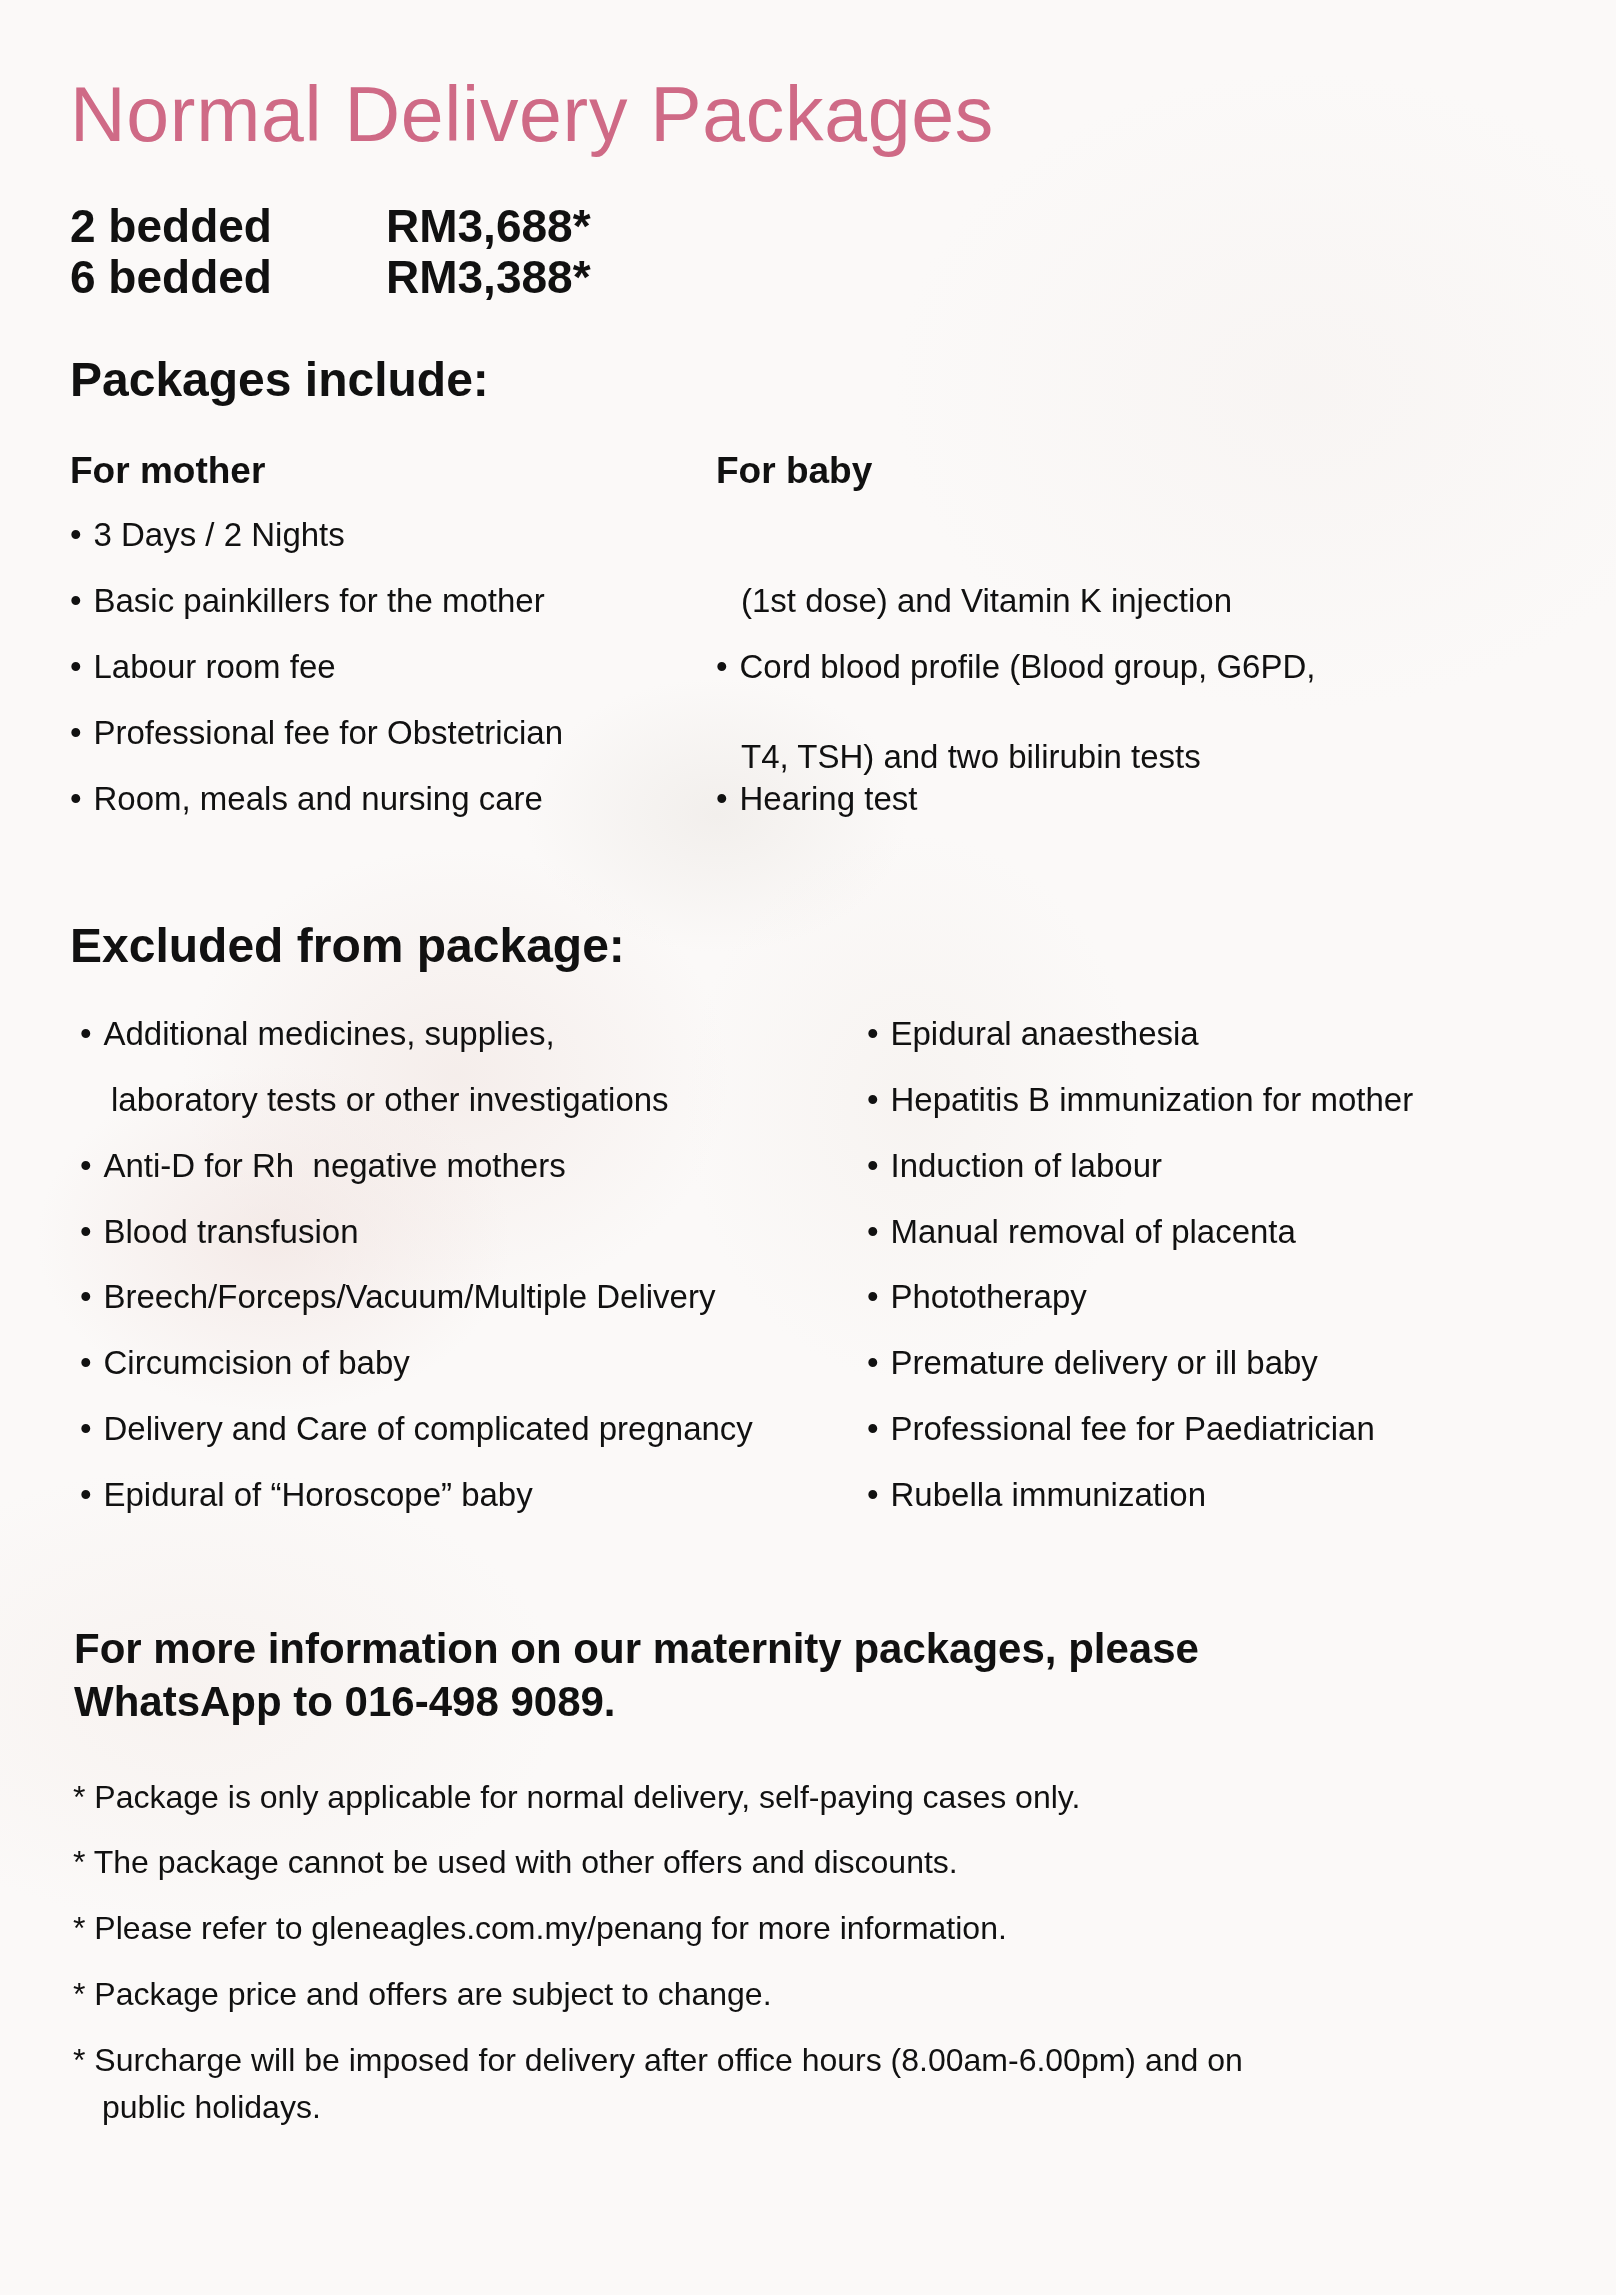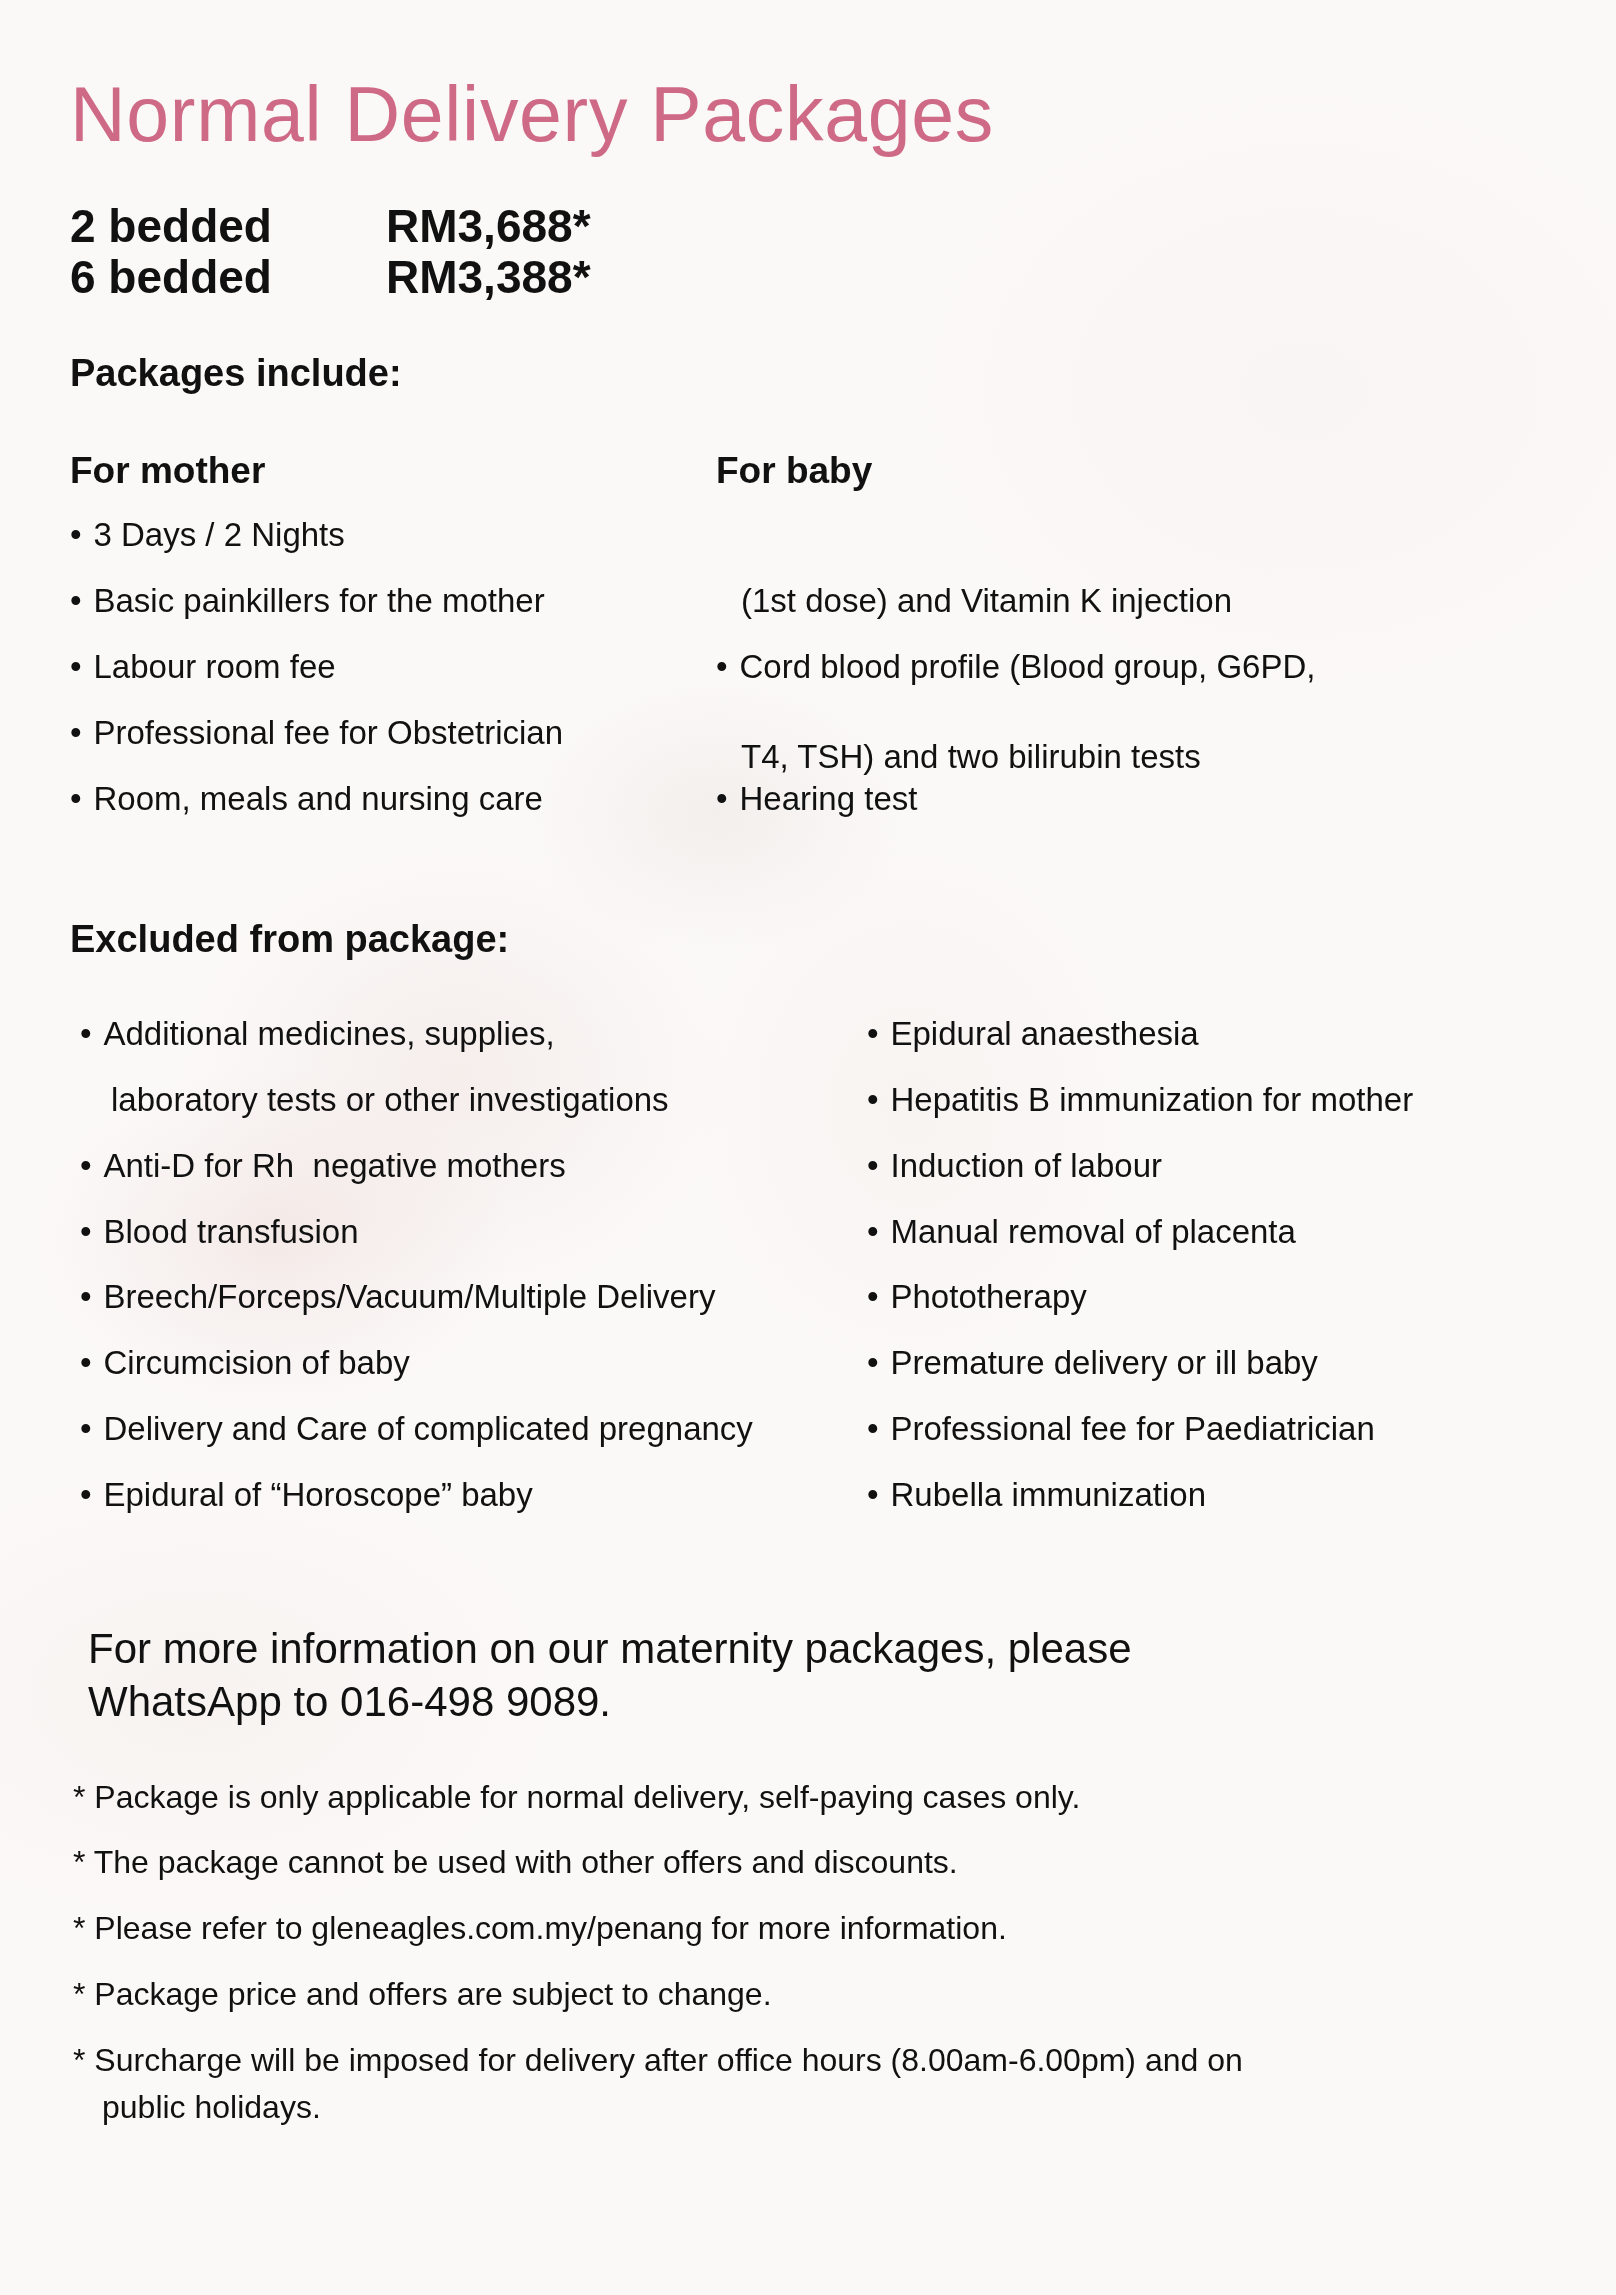--- a/index.html
+++ b/index.html
@@ -25,27 +25,27 @@
 
   .title {
     left: 70px; top: 70px;
     font-size: 77px; font-weight: 400; letter-spacing: 0.7px;
     color: #cf6a86; white-space: nowrap;
   }
   .price-row { left: 70px; font-size: 46px; font-weight: 700; white-space: nowrap; }
   .price-row .label { position: absolute; left: 0; }
   .price-row .amount { position: absolute; left: 316px; }
 
-  .h2 { font-size: 38px; font-weight: 700; white-space: nowrap; }
+  .h2 { font-size: 48px; font-weight: 700; white-space: nowrap; }
   .h3 { font-size: 37px; font-weight: 700; white-space: nowrap; }
   .li { font-size: 33px; font-weight: 400; white-space: nowrap; line-height: 1; }
   .li .bullet { display: inline-block; width: 23.5px; }
   .cont { padding-left: 25px; }
 
-  .contact { left: 88px; top: 1622px; font-size: 42px; font-weight: 400; line-height: 53px; }
+  .contact { left: 74px; top: 1622px; font-size: 42px; font-weight: 700; line-height: 53px; }
   .note { font-size: 32px; white-space: nowrap; }
   .note b { font-weight: 400; }
 </style>
 </head>
 <body>
 
 <div class="bg"></div>
 
 <div class="page">
 

